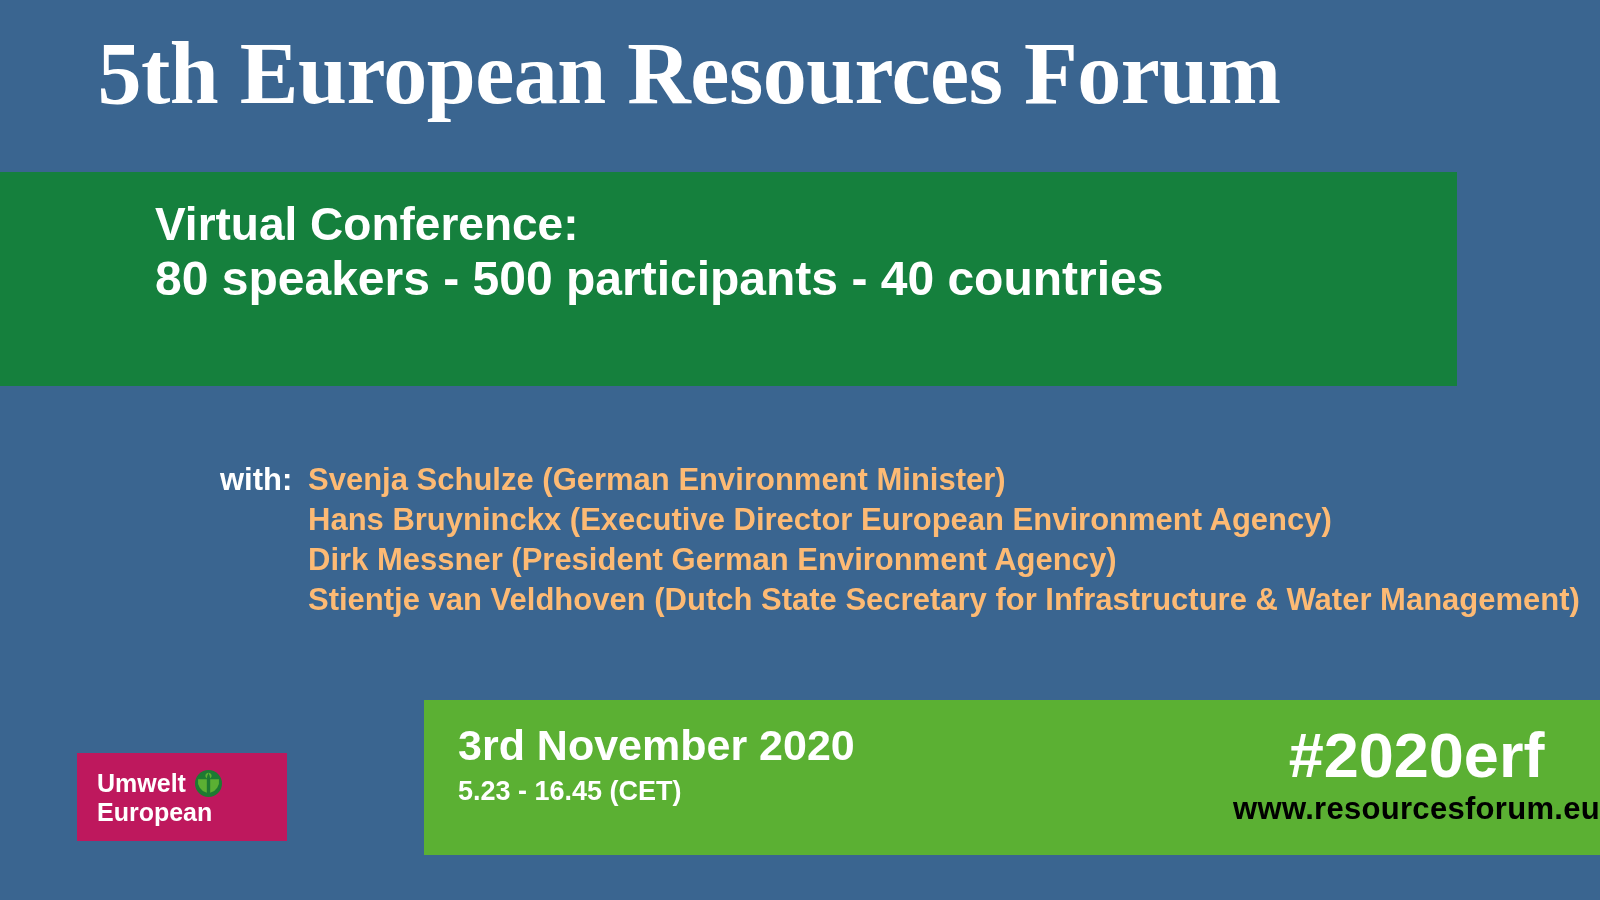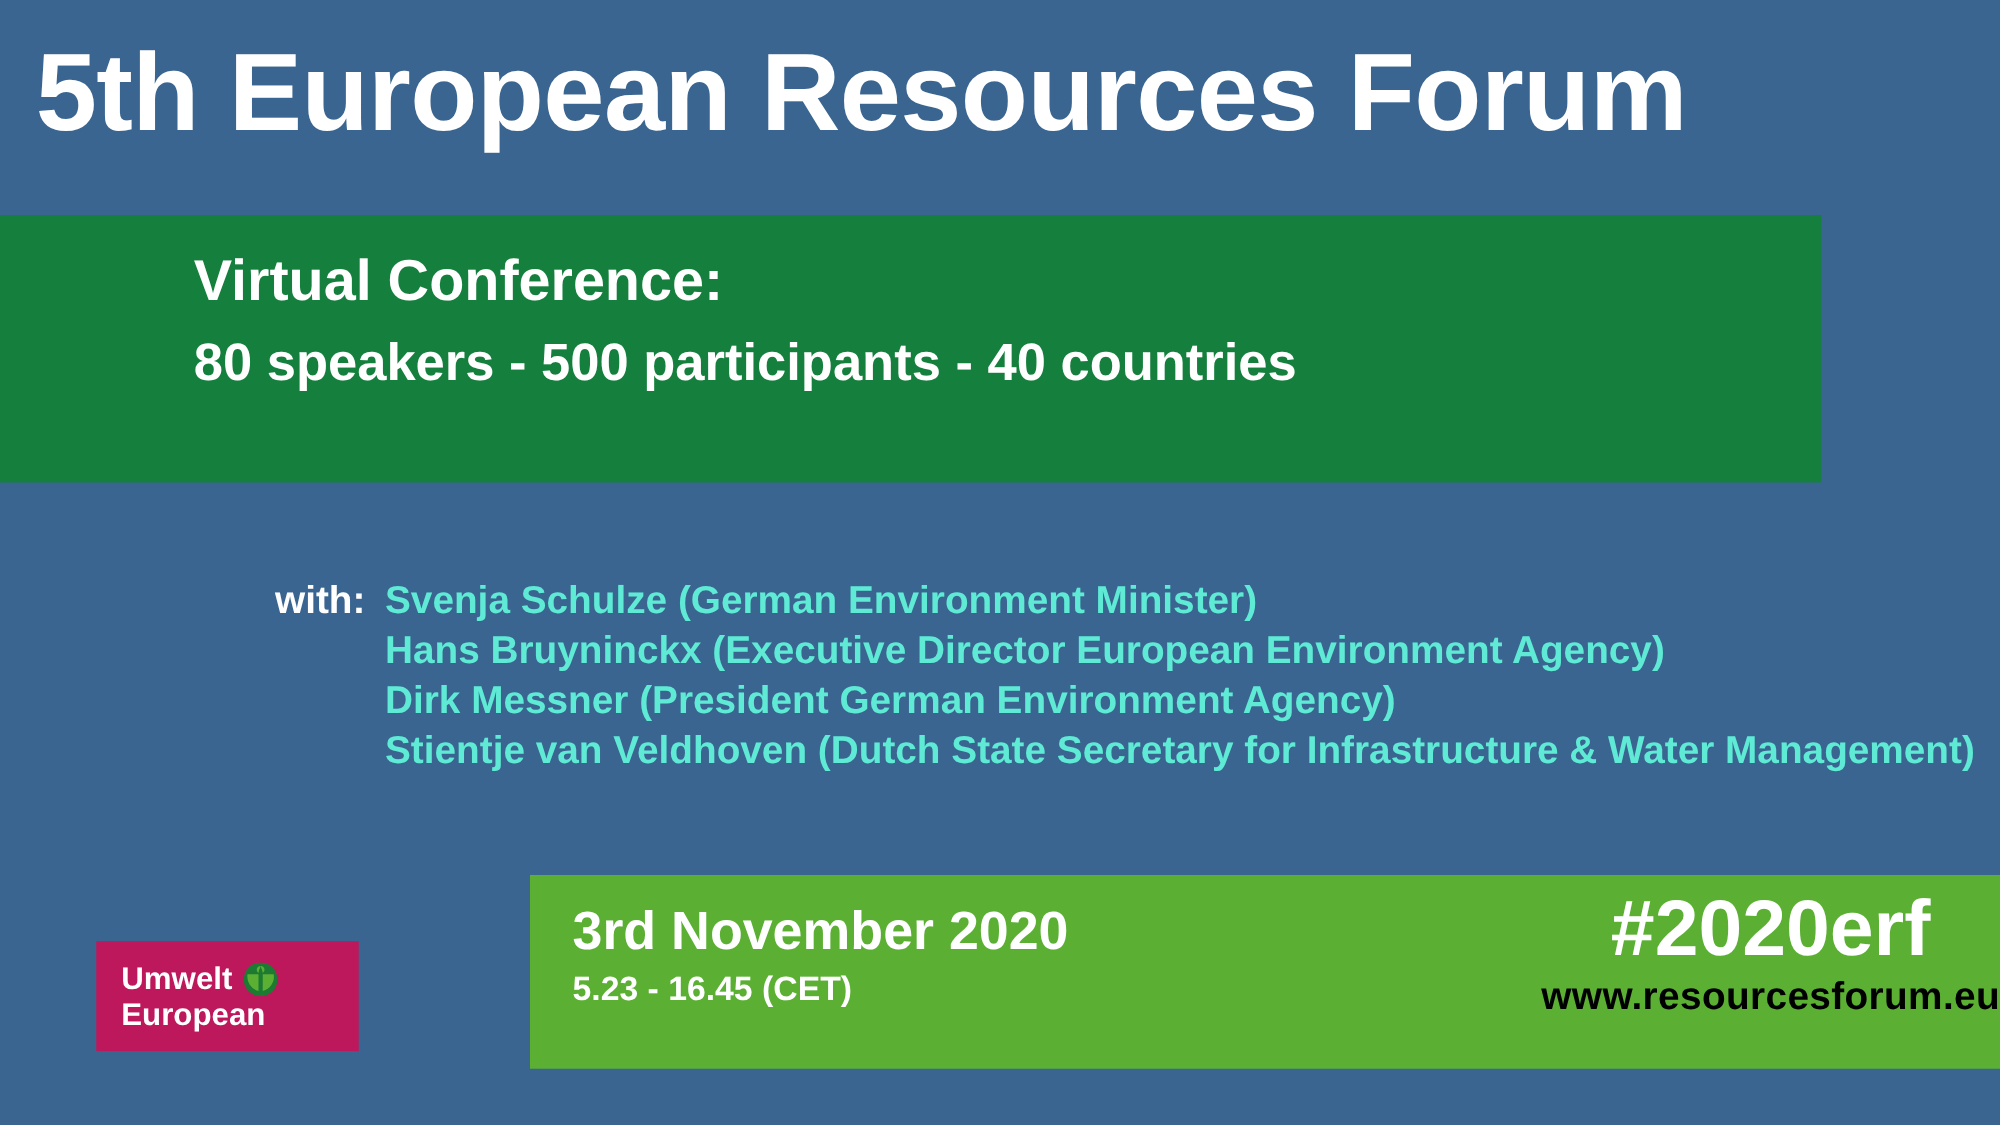--- a/index.html
+++ b/index.html
@@ -28,20 +28,21 @@
     left: 0;
     top: 28px;
     width: 1378px;
     text-align: center;
     color: #ffffff;
     font-size: 88px;
     font-weight: bold;
     letter-spacing: -0.5px;
     line-height: 1.05;
     white-space: nowrap;
+    font-family: Liberation Serif, serif;
   }
 
   
   .band-top {
     position: absolute;
     left: 0;
     top: 172px;
     width: 1457px;
     height: 214px;
     background: #15803d;
@@ -54,24 +55,23 @@
   }
   .virtual-label {
     color: #ffffff;
     font-size: 46px;
     font-weight: bold;
     line-height: 1.15;
     white-space: nowrap;
   }
   .stats-line {
     color: #ffffff;
-    font-size: 42px;
+    font-size: 48px;
     font-weight: bold;
     line-height: 1.18;
-    margin-top: 14px;
     white-space: nowrap;
   }
 
   
   .speakers {
     position: absolute;
     left: 220px;
     top: 460px;
   }
   .speakers-row {
@@ -84,21 +84,21 @@
     font-weight: bold;
     line-height: 40px;
     width: 88px;
     flex: 0 0 88px;
     white-space: nowrap;
   }
   .speaker-list {
     display: block;
   }
   .speaker-item {
-    color: #5eead4;
+    color: #fdba74;
     font-size: 31px;
     font-weight: bold;
     line-height: 40px;
     white-space: nowrap;
   }
 
   
   .band-bottom {
     position: absolute;
     left: 424px;
@@ -133,20 +133,21 @@
     right: 34px;
     top: 10px;
     text-align: center;
   }
   .hashtag-text {
     color: #ffffff;
     font-size: 63px;
     font-weight: bold;
     line-height: 1.05;
     white-space: nowrap;
+    margin-top: 12px;
   }
   .website-text {
     color: #000000;
     font-size: 31px;
     font-weight: bold;
     letter-spacing: 0.3px;
     line-height: 1.2;
     margin-top: 2px;
     white-space: nowrap;
     text-align: right;

